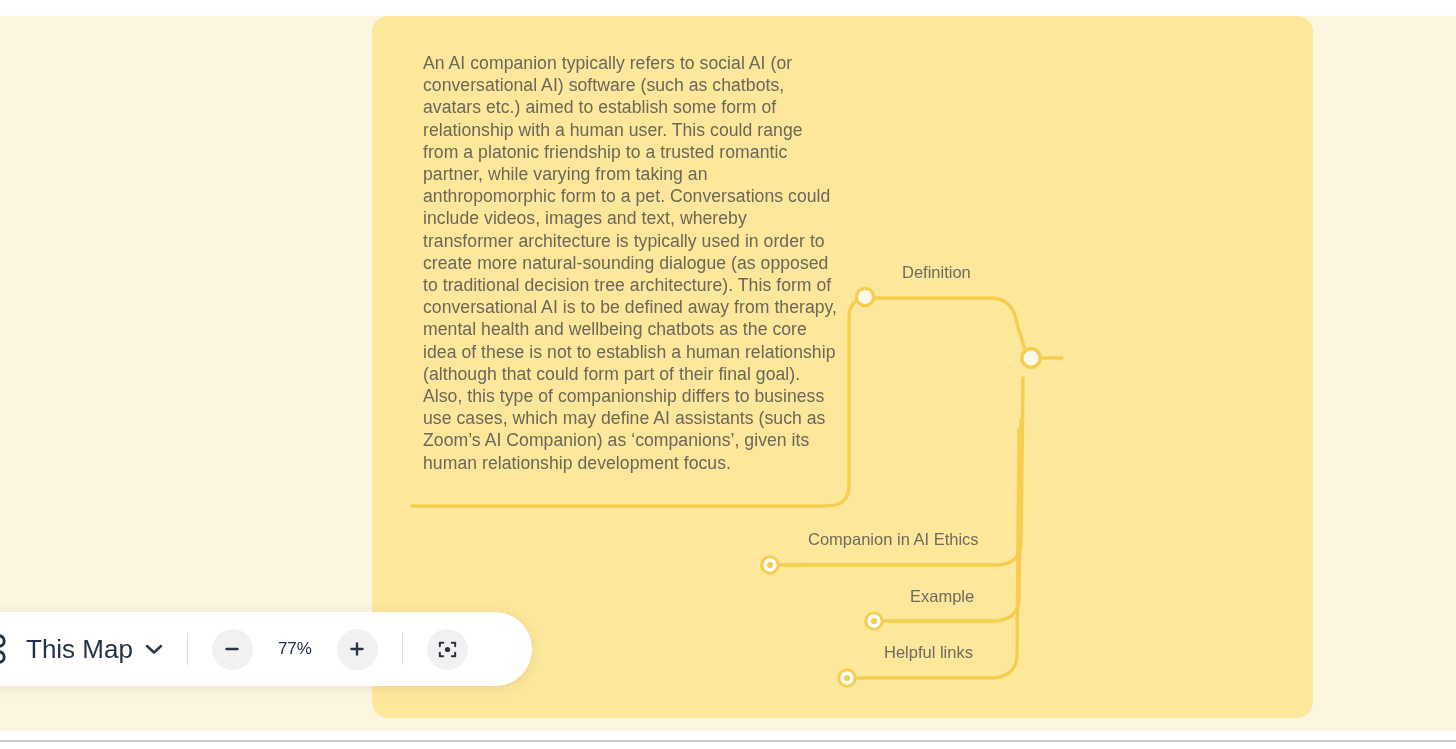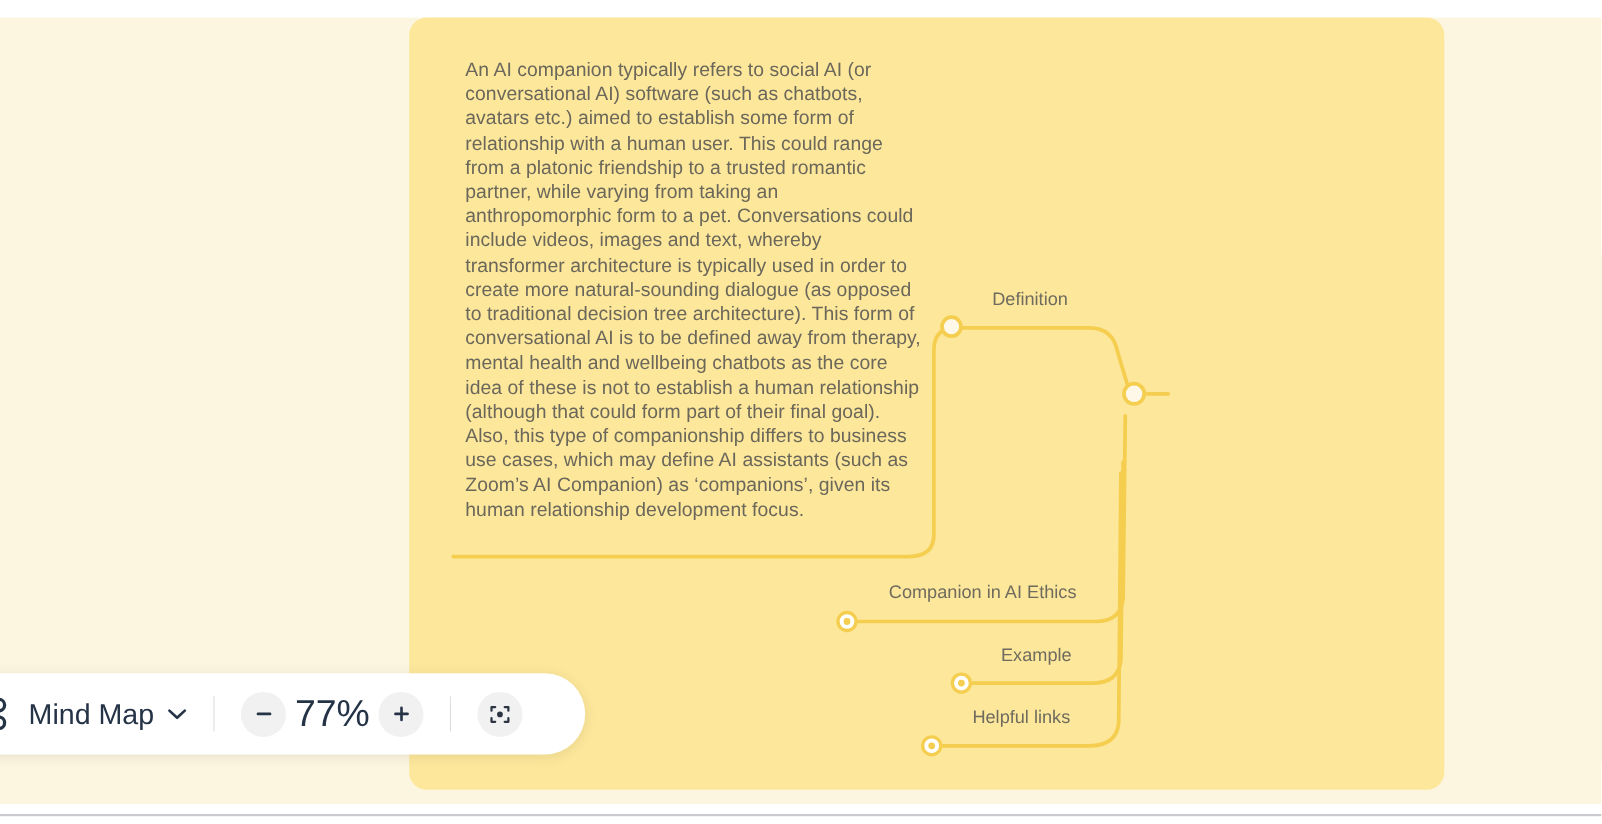--- a/index.html
+++ b/index.html
@@ -143,21 +143,21 @@
     background: #F1F1F2;
     border: none;
     display: flex;
     align-items: center;
     justify-content: center;
     cursor: pointer;
     flex: 0 0 auto;
     padding: 0;
   }
   .tb-zoom-value {
-    font-size: 34px;
+    font-size: 17px;
     color: #253347;
     width: 84px;
     text-align: center;
     white-space: nowrap;
   }
 </style>
 </head>
 <body>
 
 <div id="app">
@@ -207,21 +207,21 @@
     <span class="tb-left-icon">
       <svg viewBox="0 0 26 30" width="26" height="30" aria-hidden="true">
         <circle cx="13" cy="7" r="5.2" fill="none" stroke="#253347" stroke-width="3"></circle>
         <circle cx="13" cy="23" r="5.2" fill="none" stroke="#253347" stroke-width="3"></circle>
         <path d="M1 7 H7" stroke="#253347" stroke-width="3" stroke-linecap="round"></path>
         <path d="M1 23 H7" stroke="#253347" stroke-width="3" stroke-linecap="round"></path>
       </svg>
     </span>
 
     <div class="tb-mode">
-      <span class="tb-mode-label">Mind Map</span>
+      <span class="tb-mode-label">This Map</span>
       <svg class="tb-chevron" viewBox="0 0 18 12" aria-hidden="true">
         <path d="M2 3 L9 9.5 L16 3" fill="none" stroke="#253347" stroke-width="2.4" stroke-linecap="round" stroke-linejoin="round"></path>
       </svg>
     </div>
 
     <span class="tb-divider"></span>
 
     <button class="tb-round-btn">
       <svg viewBox="0 0 24 24" width="22" height="22" aria-hidden="true">
         <path d="M6 12 H18" stroke="#253347" stroke-width="2.6" stroke-linecap="round"></path>

